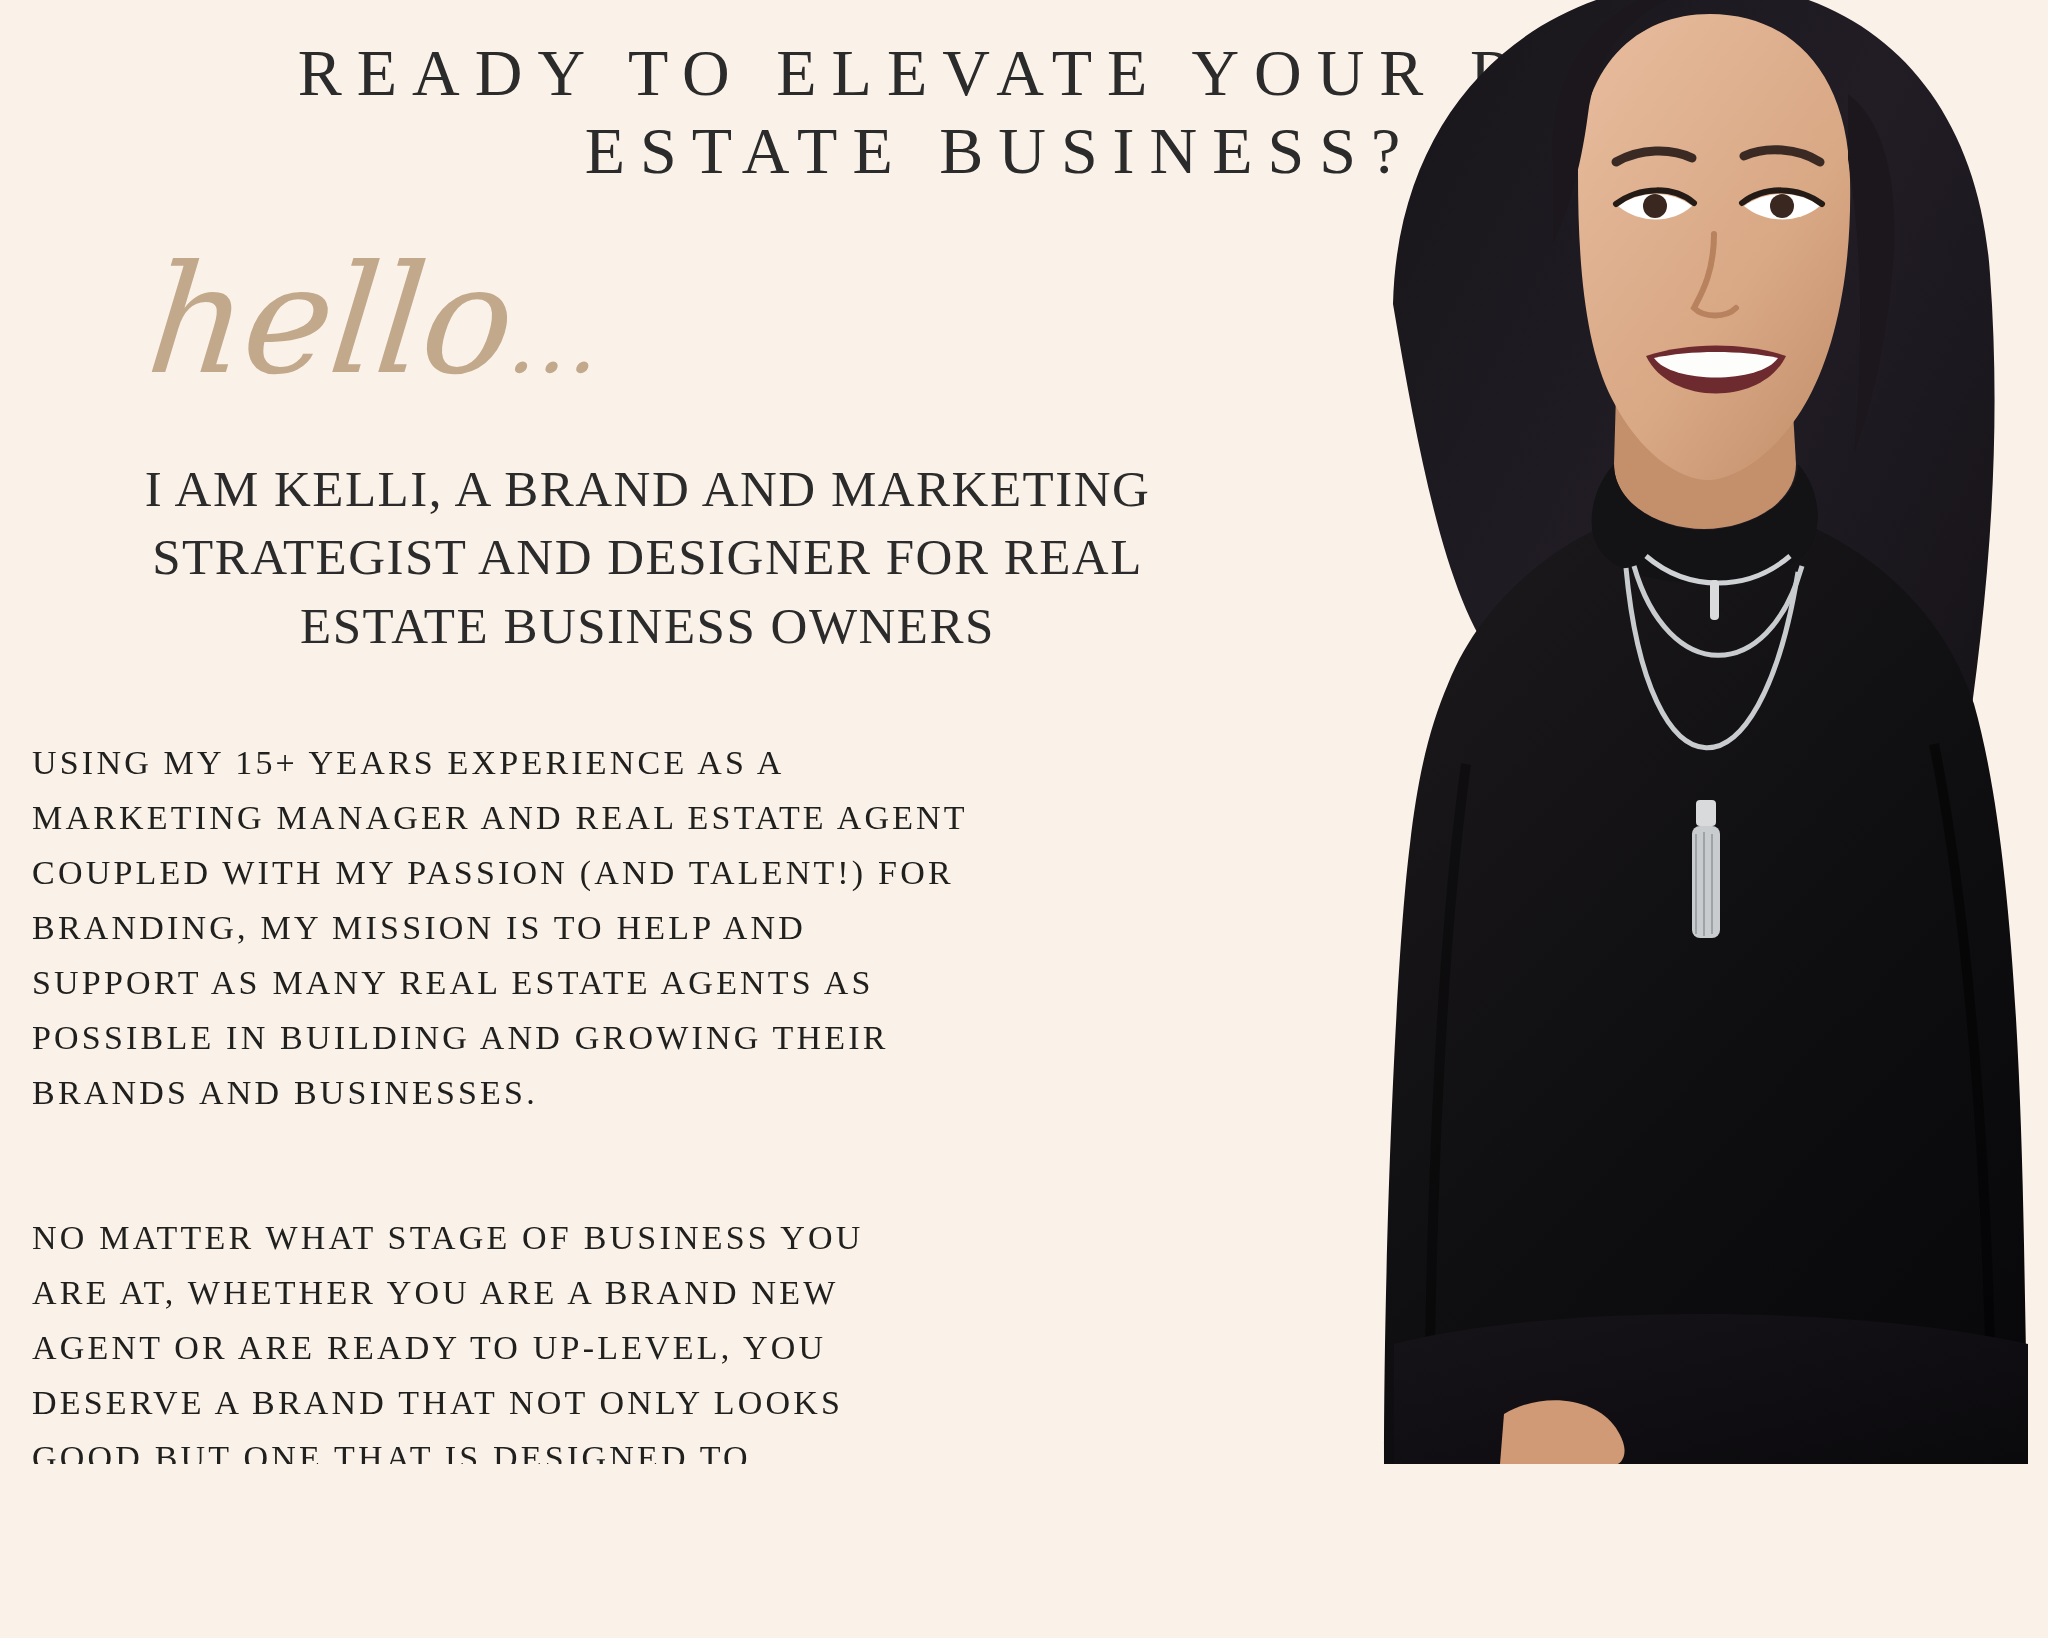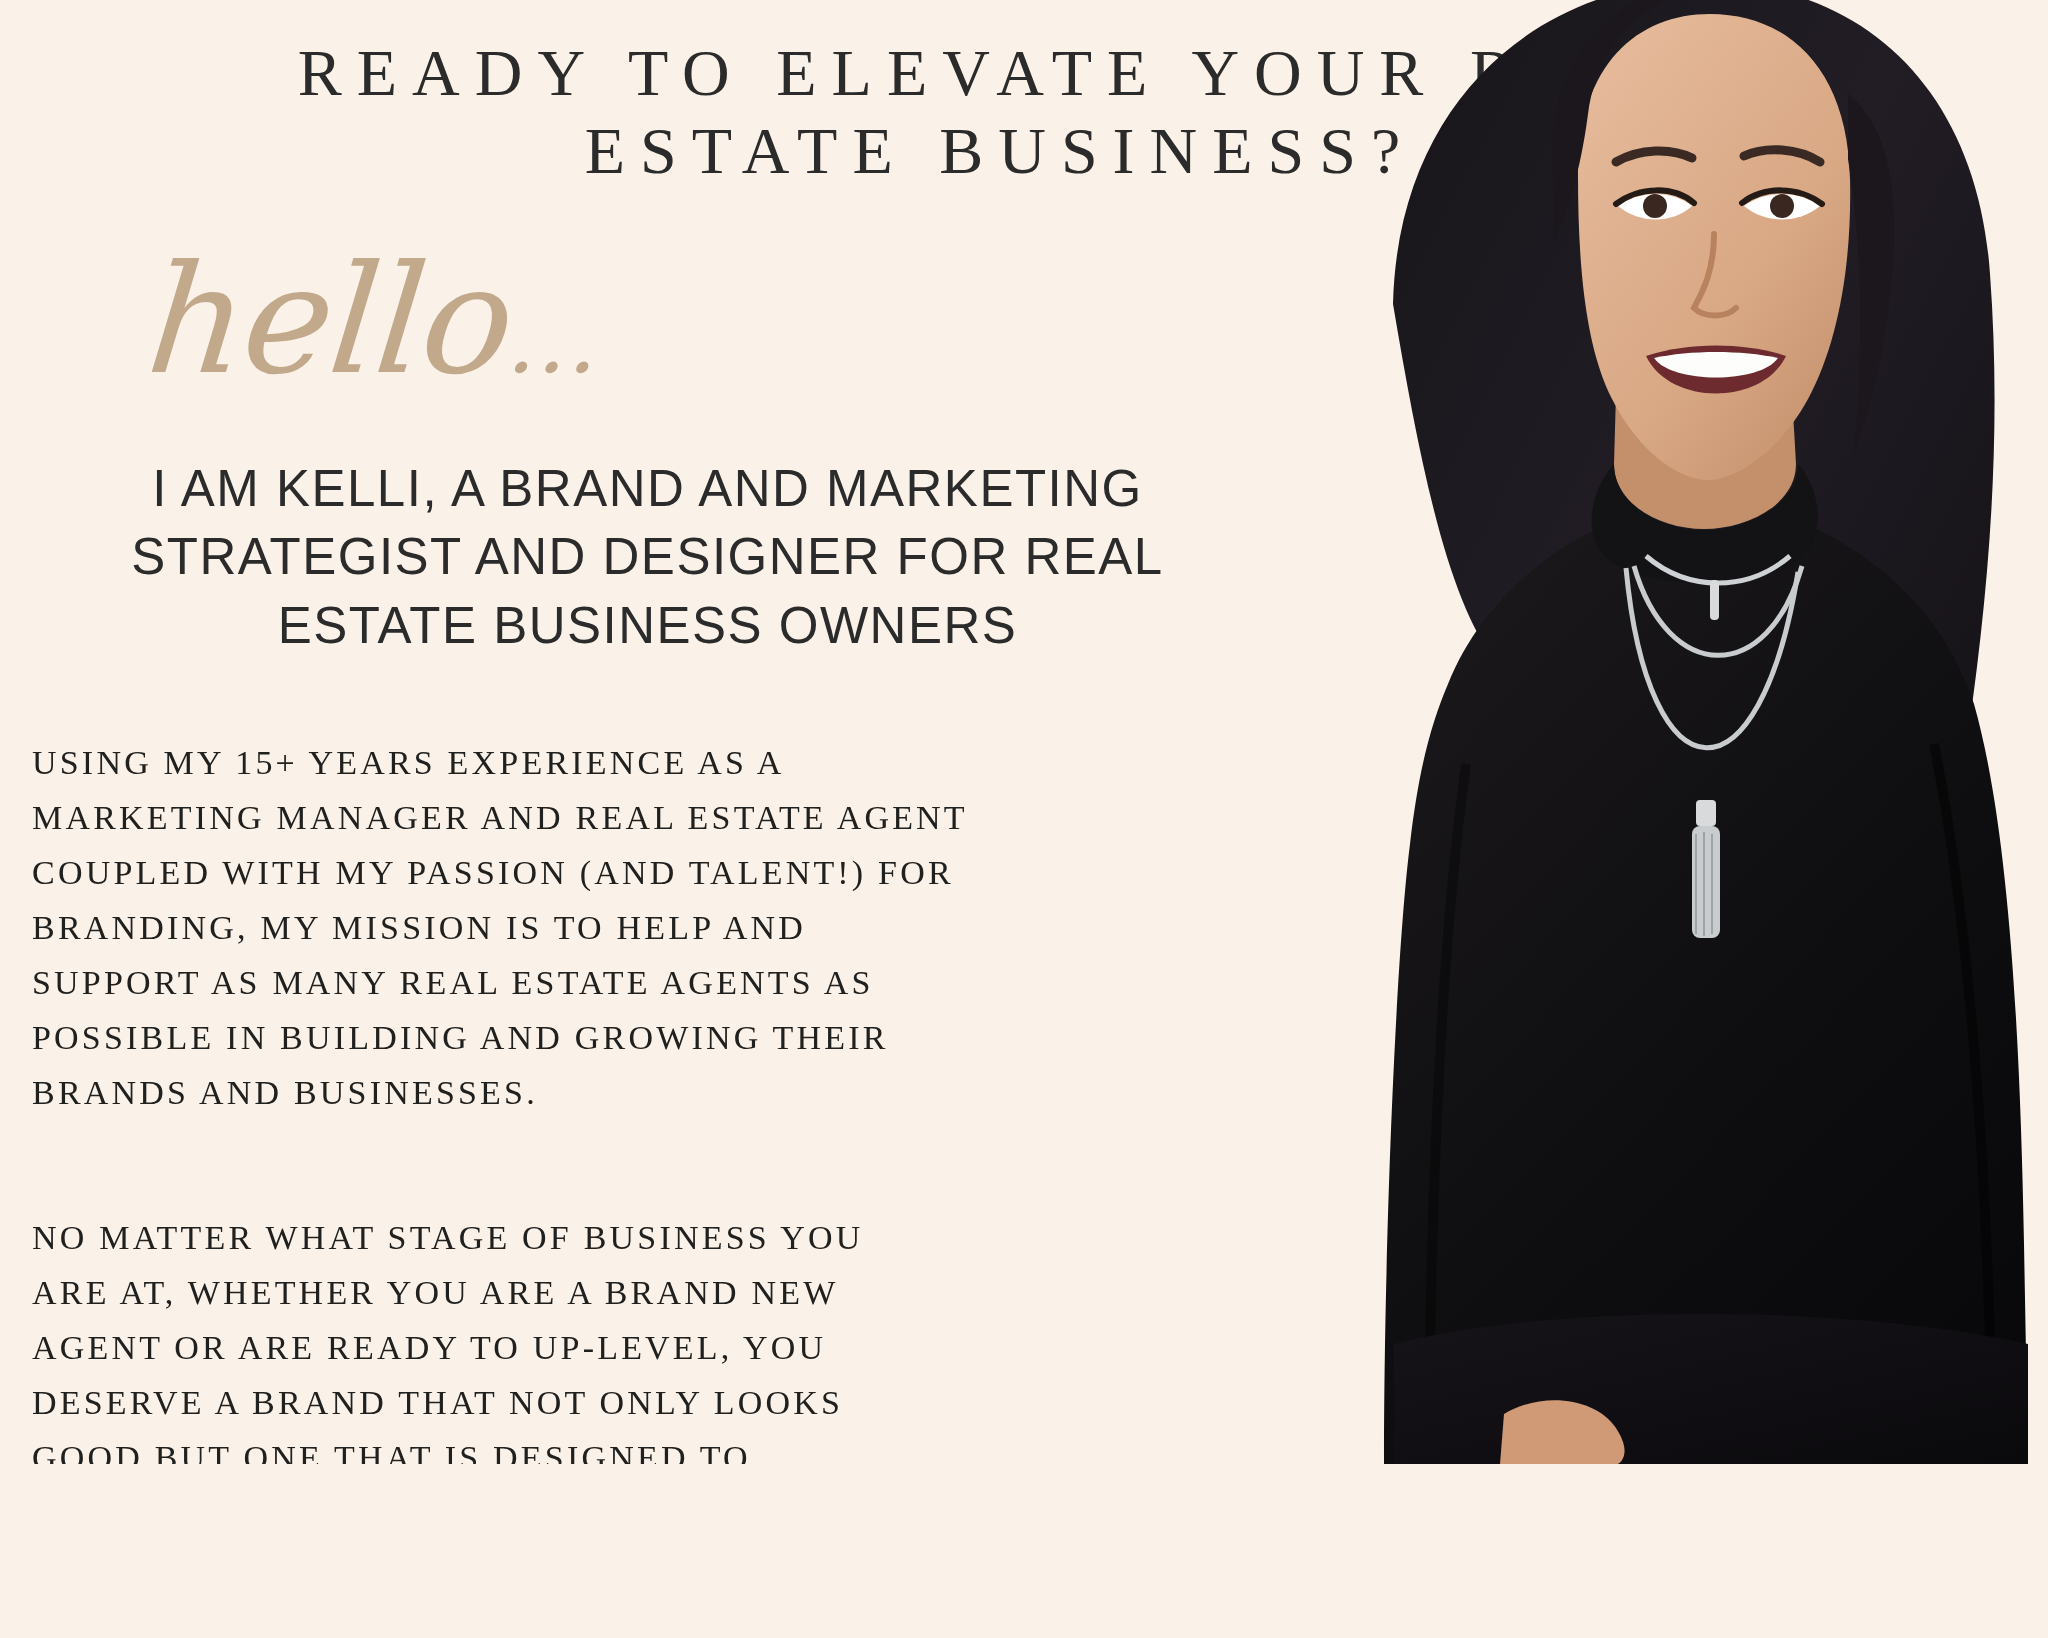--- a/index.html
+++ b/index.html
@@ -59,21 +59,21 @@
     vertical-align: baseline;
   }
 
   
   .intro {
     position: absolute;
     top: 455px;
     left: 60px;
     width: 1175px;
     text-align: center;
-    font-family: Liberation Sans, sans-serif;
+    font-family: Liberation Serif, serif;
     font-size: 51px;
     line-height: 1.34;
     letter-spacing: 1.5px;
     color: #2b2b2b;
     text-transform: uppercase;
     font-weight: 400;
     white-space: pre-line;
   }
 
   

